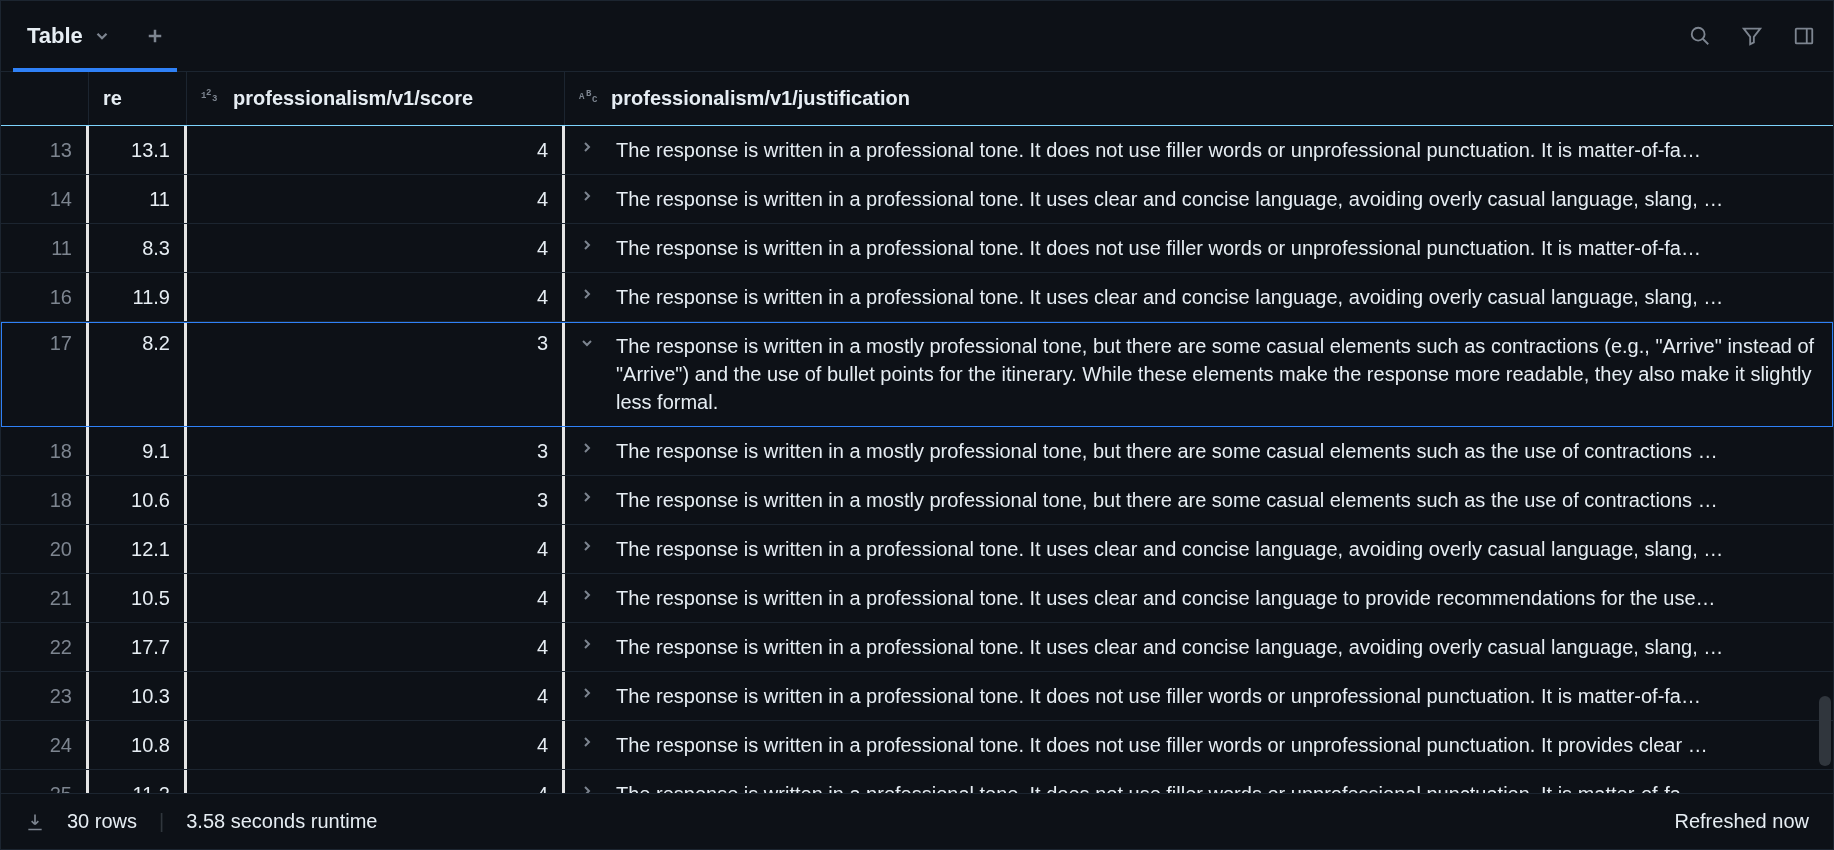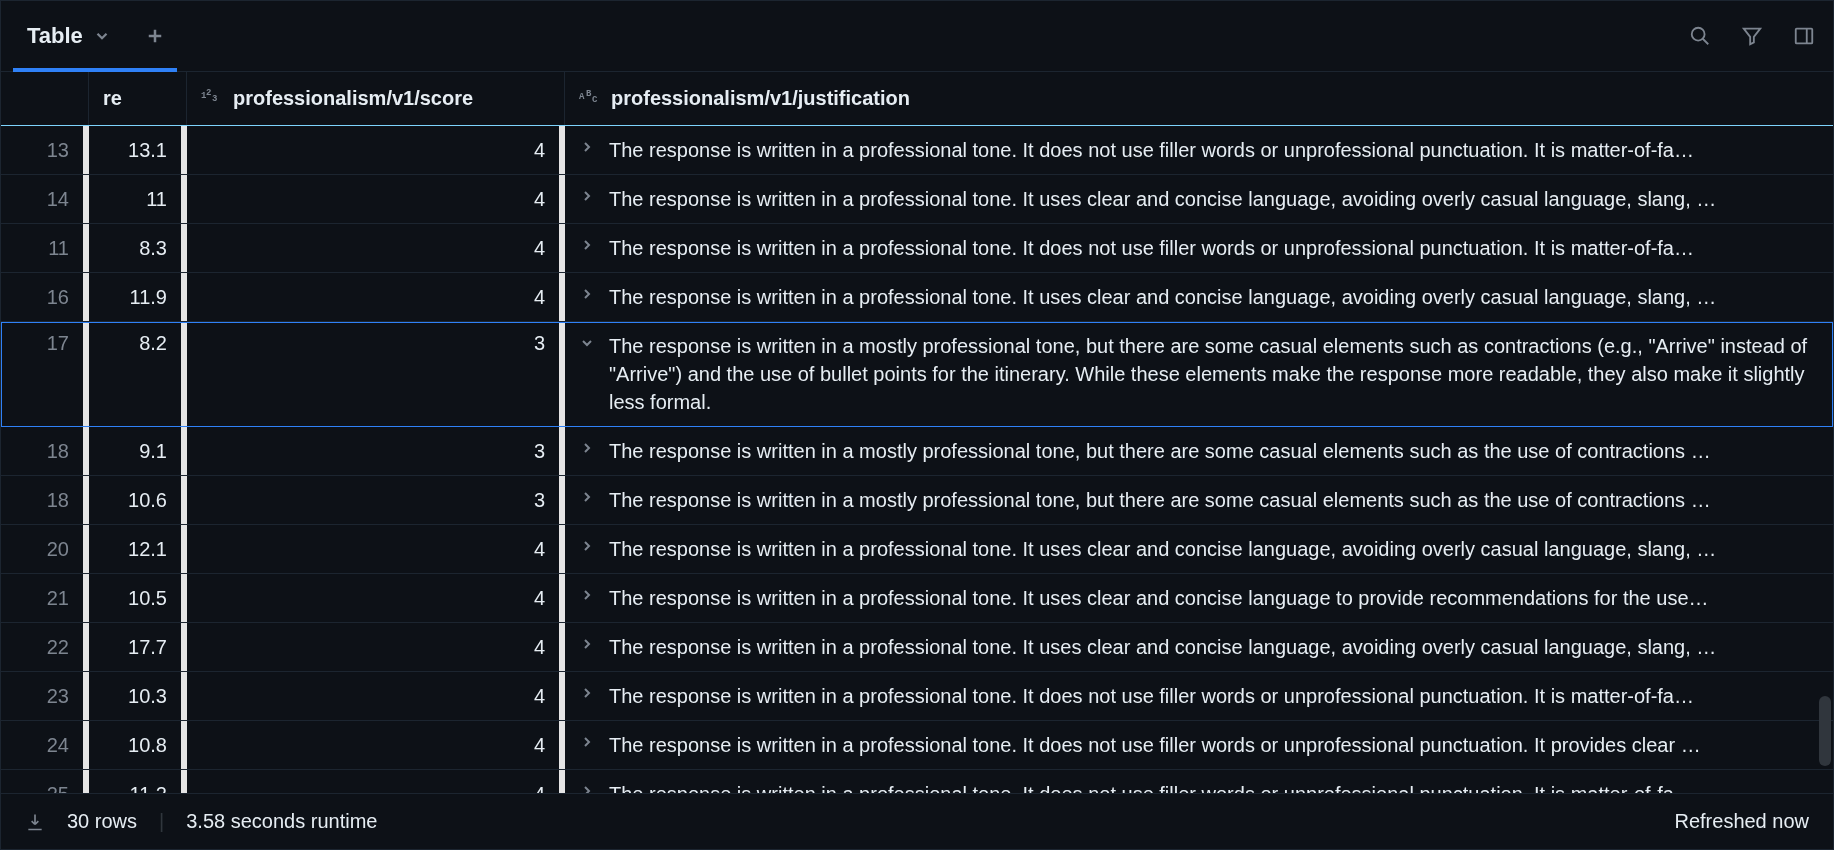--- a/index.html
+++ b/index.html
@@ -109,21 +109,21 @@
 }
 .row {
   display: flex;
   border-bottom: 1px solid #1c2530;
   min-height: 45px;
   align-items: stretch;
 }
 .cell {
   display: flex;
   align-items: center;
-  border-right: 6px solid #e5e5e5;
+  border-right: 3px solid #e5e5e5;
   padding: 8px 14px;
   color: #e6edf3;
   font-size: 20px;
 }
 .rownum {
   width: 88px;
   flex: 0 0 88px;
   justify-content: flex-end;
   color: #7d8590;
 }
@@ -133,21 +133,21 @@
   justify-content: flex-end;
 }
 .score {
   width: 378px;
   flex: 0 0 378px;
   justify-content: flex-end;
 }
 .just {
   flex: 1 1 auto;
   border-right: none;
-  gap: 14px;
+  gap: 21px;
   overflow: hidden;
   align-items: flex-start;
   padding-top: 10px;
   padding-bottom: 10px;
 }
 .just .chevron {
   flex: 0 0 auto;
   color: #7d8590;
   display: flex;
   margin-top: 3px;

